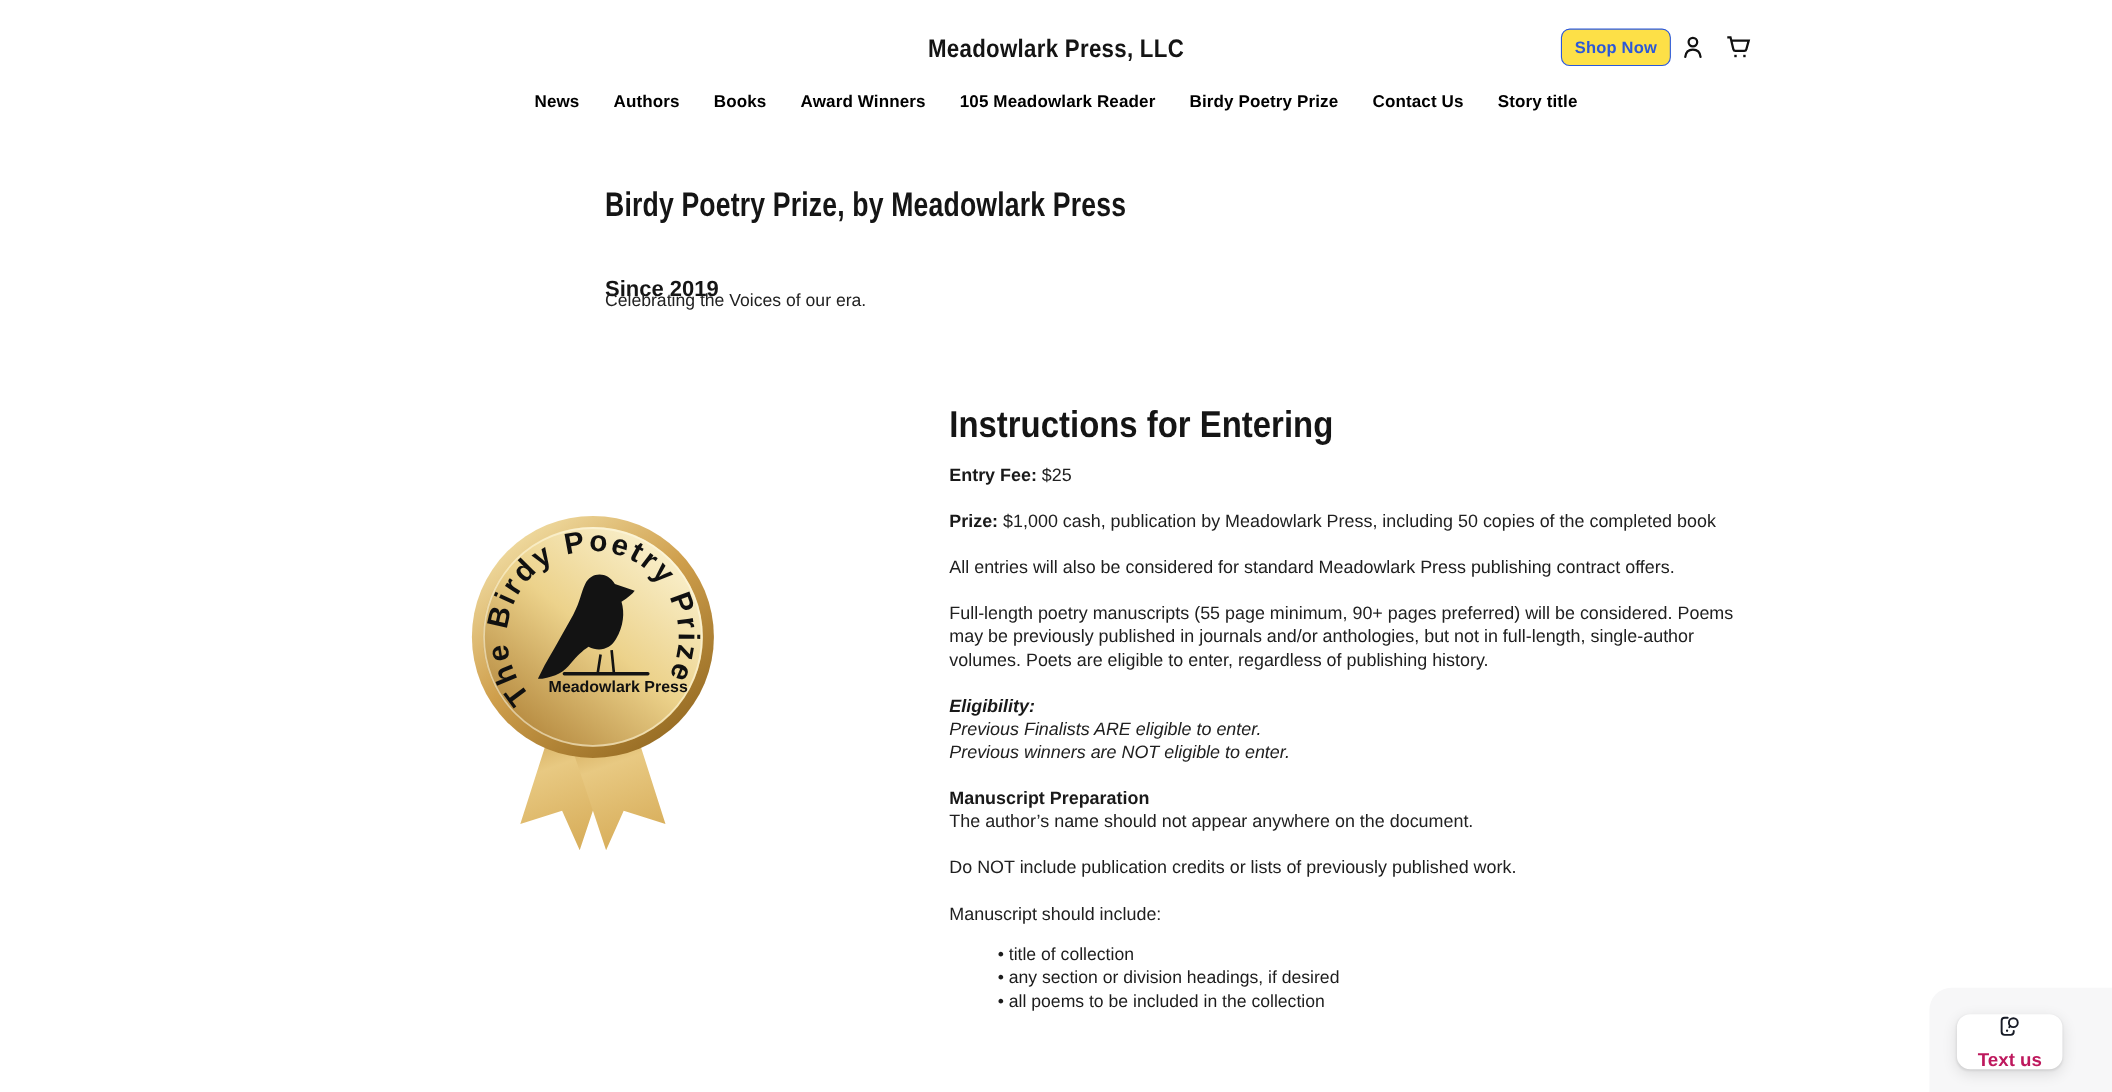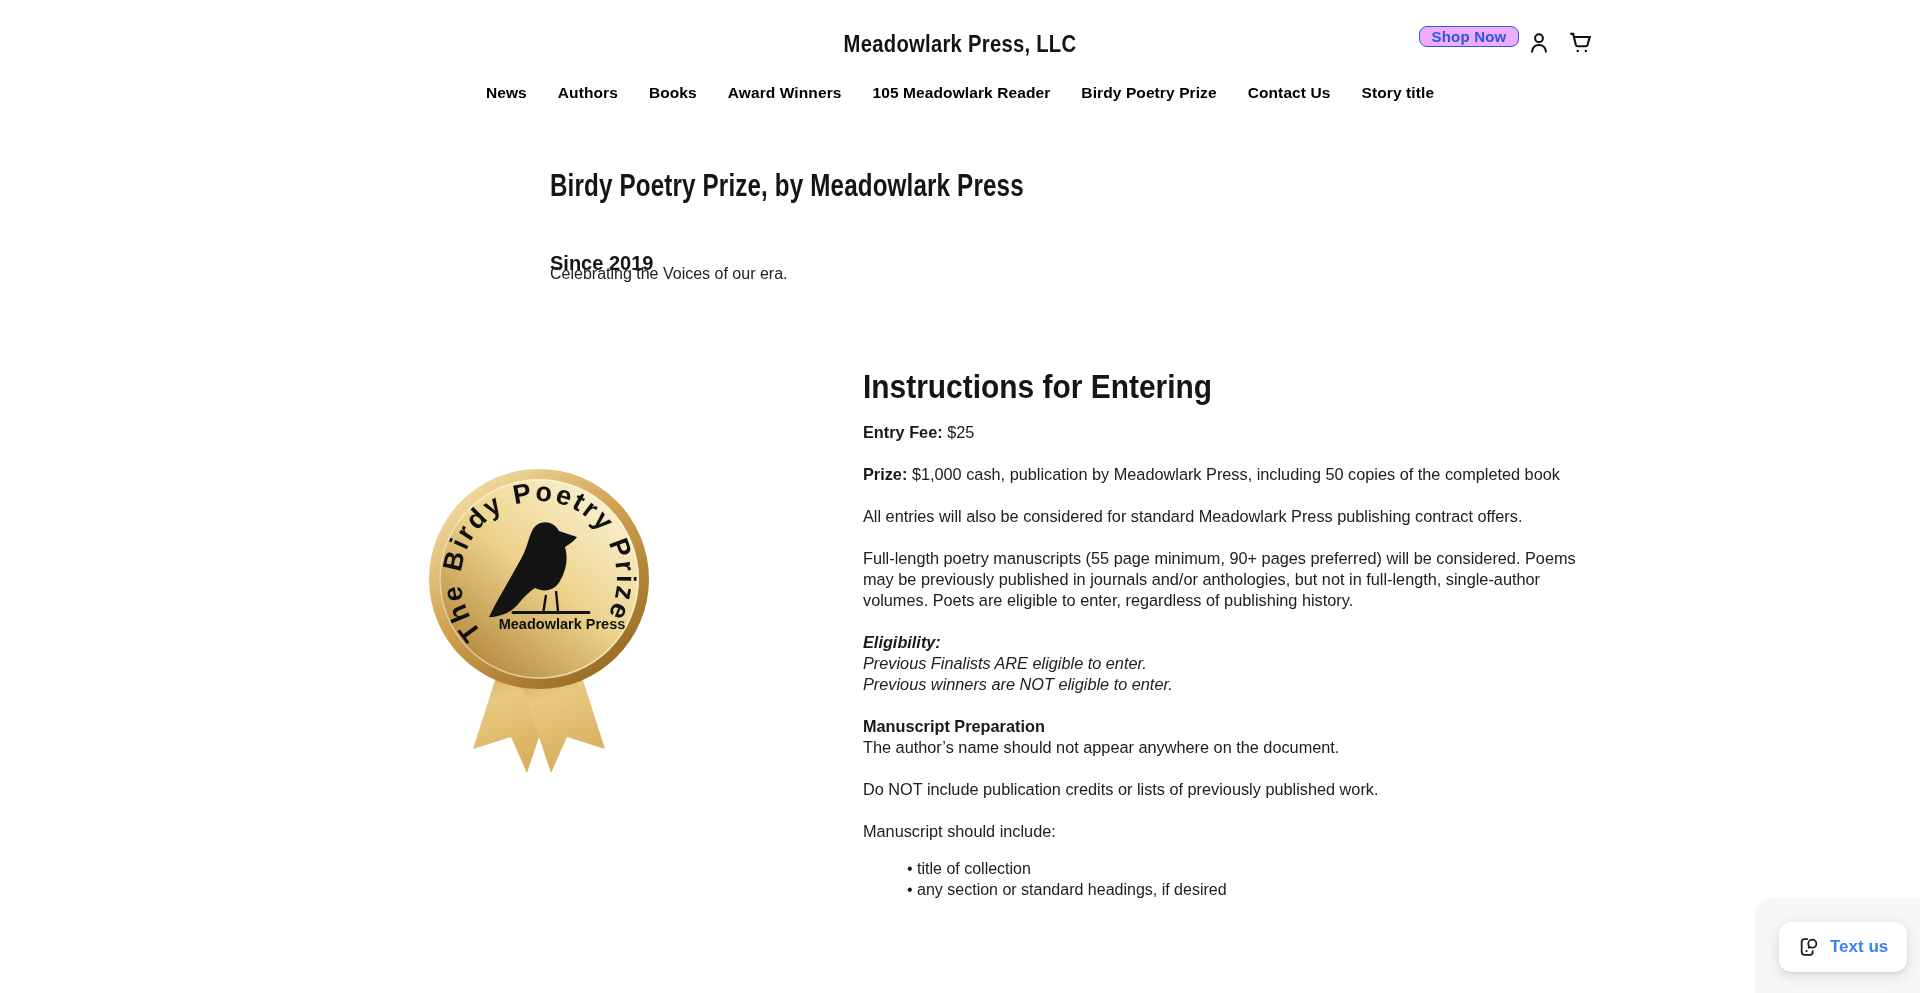--- a/index.html
+++ b/index.html
@@ -15,22 +15,22 @@
   button { font-family:inherit; }
 
   
   .site-title {
     position:absolute; top:31px; left:50%;
     transform:translateX(-50%) scaleX(.88);
     font-size:23px; font-weight:bold; letter-spacing:.3px; white-space:nowrap;
     color:#141414;
   }
   .shop-btn {
-    position:absolute; left:1419px; top:26px; width:100px; height:21px;
-    background:#f0abfc; border:1.6px solid #2b58da; border-radius:8px;
+    position:absolute; left:1419px; top:26px; width:100px; height:34px;
+    background:#fde047; border:1.6px solid #2b58da; border-radius:8px;
     color:#2b58da; font-size:15px; font-weight:bold; letter-spacing:.2px;
     display:flex; align-items:center; justify-content:center; cursor:pointer;
   }
   .icon-btn {
     position:absolute; top:25px; width:36px; height:36px;
     background:none; border:none; cursor:pointer;
     display:flex; align-items:center; justify-content:center;
   }
   .icon-btn.account { left:1521px; }
   .icon-btn.cart    { left:1562px; }
@@ -85,21 +85,21 @@
   
   .textus-backdrop {
     position:absolute; right:0; bottom:0; width:166px; height:95px;
     background:#f7f7f8; border-top-left-radius:20px;
   }
   .textus {
     position:absolute; left:1779px; top:922px; height:50px; padding:0 19px;
     background:#ffffff; border:none; border-radius:12px;
     box-shadow:0 1px 2px rgba(0,0,0,.08), 0 4px 14px rgba(0,0,0,.12);
     display:flex; align-items:center; gap:10px;
-    font-size:17px; font-weight:bold; color:#3b82f6; cursor:pointer;
+    font-size:17px; font-weight:bold; color:#be185d; cursor:pointer;flex-direction:column;
   }
 </style>
 </head>
 <body>
 
 <div class="site-title">Meadowlark Press, LLC</div>
 
 <button class="shop-btn">Shop Now</button>
 
 <button class="icon-btn account">
@@ -215,21 +215,25 @@
   <p style="margin-bottom:16px;">
     <span class="block">Manuscript should include:</span>
   </p>
   <ul class="bullets">
     <li>
       <span>•</span>
       <span>title of collection</span>
     </li>
     <li>
       <span>•</span>
-      <span>any section or standard headings, if desired</span>
+      <span>any section or division headings, if desired</span>
+    </li>
+    <li>
+      <span>•</span>
+      <span>all poems to be included in the collection</span>
     </li>
   </ul>
 </div>
 
 <div class="textus-backdrop"></div>
 <button class="textus">
   <span style="display:flex">
     <svg width="22" height="22" viewBox="0 0 24 24" fill="none" stroke="#171b26" stroke-width="1.9" stroke-linecap="round">
       <path d="M10 3.5H7A3 3 0 0 0 4 6.5v11a3 3 0 0 0 3 3h6a3 3 0 0 0 3-3v-1"></path>
       <circle cx="15.6" cy="8.4" r="4.4"></circle>

